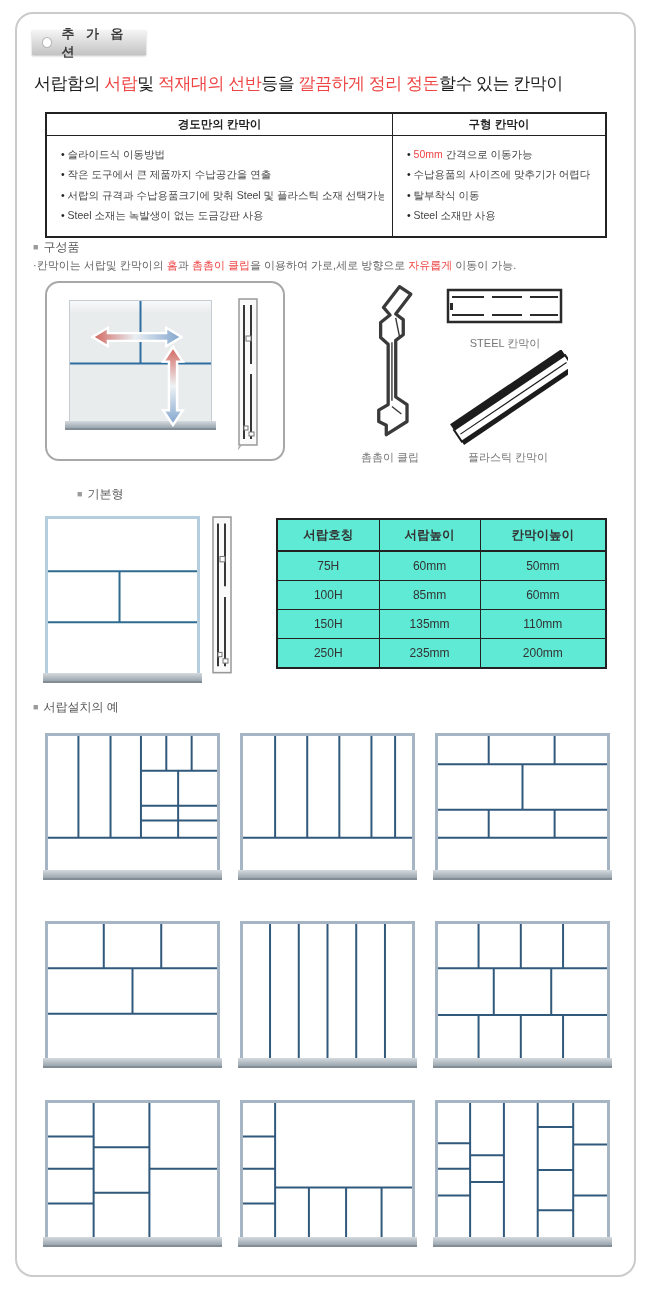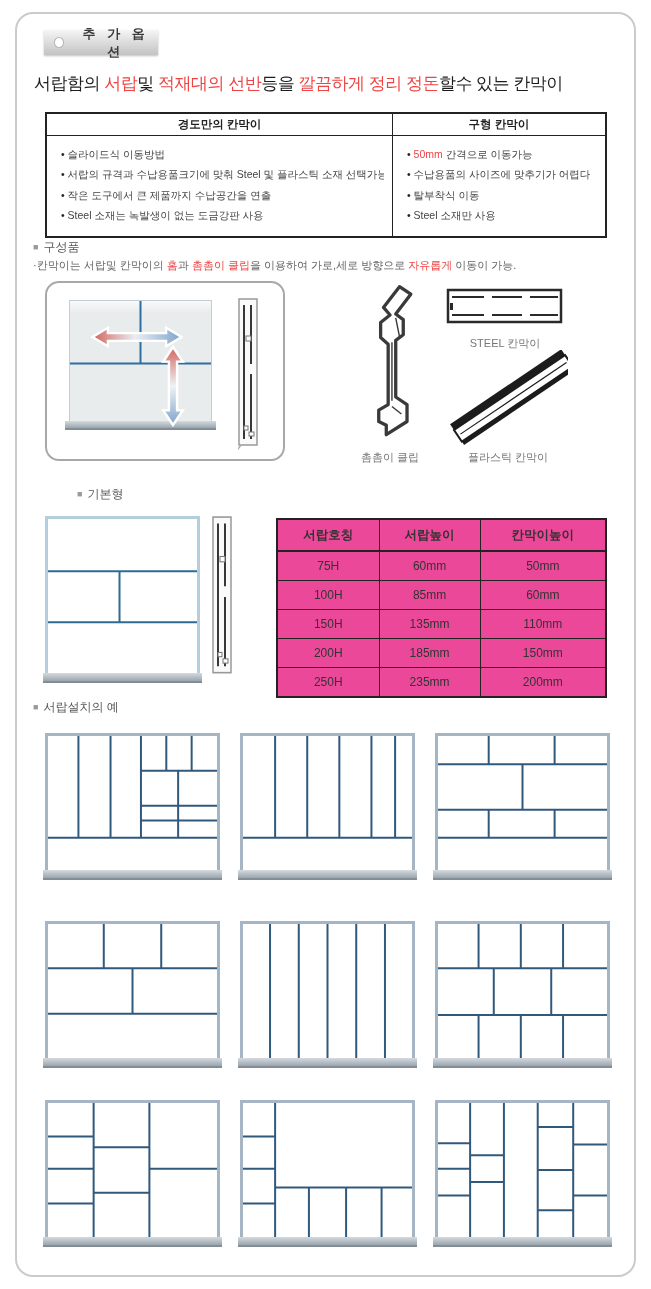--- a/index.html
+++ b/index.html
@@ -5,24 +5,24 @@
   html,body{margin:0;padding:0;}
   body{
     width:651px;height:1289px;position:relative;background:#fff;
     font-family:"Liberation Sans","DejaVu Sans",sans-serif;
     -webkit-font-smoothing:antialiased;color:#333;overflow:hidden;
   }
   .page-frame{position:absolute;left:15px;top:12px;width:617px;height:1261px;
     border:2px solid #cbcbcb;border-radius:18px;background:#fff;}
 
   
-  .badge{position:absolute;left:44px;top:30px;width:114px;height:25px;
+  .badge{position:absolute;left:32px;top:30px;width:114px;height:25px;
     background:linear-gradient(#f5f5f5,#c3c3c3);
     display:flex;align-items:center;gap:9px;padding-left:10px;box-sizing:border-box;
-    box-shadow:0 1px 2px rgba(0,0,0,.25);text-align:center;}
+    box-shadow:0 1px 2px rgba(0,0,0,.25);}
   .badge .dot{width:9px;height:9px;border-radius:50%;background:#fff;border:1px solid #b5b5b5;}
   .badge .txt{font-size:13px;font-weight:bold;letter-spacing:4px;color:#3a3a3a;}
 
   
   .main-title{position:absolute;left:34px;top:72px;width:580px;font-size:17px;color:#1c1c1c;letter-spacing:-0.5px;}
   .red{color:#ef4444;margin-top:8px;}
 
   
   .cmp{position:absolute;left:45px;top:112px;width:562px;border:2px solid #222;
     display:grid;grid-template-columns:62% 38%;box-sizing:border-box;background:#fff;}
@@ -57,21 +57,21 @@
   
   .ill-label{position:absolute;font-size:11px;color:#777;text-align:center;}
 
   
   .bf-drawer{position:absolute;left:45px;top:516px;width:155px;height:160px;
     border:3px solid #b5cedd;background:#fff;box-sizing:border-box;}
   .bf-drawer svg line{stroke:#2f6b8f;stroke-width:2;}
   .bf-drawer .base-bar{height:8px;}
 
   
-  .spec{position:absolute;left:276px;top:518px;width:331px;border-collapse:collapse;background:#ec4899;}
+  .spec{position:absolute;left:276px;top:518px;width:331px;border-collapse:collapse;background:#5eead4;}
   .spec th,.spec td{border:1px solid #222;text-align:center;color:#333;}
   .spec{border:2px solid #222;}
   .spec th{height:28px;font-size:12.5px;font-weight:bold;border-bottom:2px solid #222;}
   .spec td{height:26px;font-size:12px;}
 
   
   .ex-drawer{position:absolute;width:175px;height:140px;border:3px solid #a6b5c3;
     background:#fff;box-sizing:border-box;}
   .ex-drawer svg line{stroke:#31597c;stroke-width:2;}
   .ex-drawer .base-bar{height:8px;}
@@ -89,22 +89,22 @@
 </div>
 
 <div class="main-title"><span>서랍함의 </span><span class="red">서랍</span><span>및 </span><span class="red">적재대의 선반</span><span>등을 </span><span class="red">깔끔하게 정리 정돈</span><span>할수 있는 칸막이</span></div>
 
 <div class="cmp">
   <div class="cmp-h first">경도만의 칸막이</div>
   <div class="cmp-h">구형 칸막이</div>
   <div class="cmp-b first">
     <ul>
         <li><span>슬라이드식 이동방법</span></li>
+        <li><span>작은 도구에서 큰 제품까지 수납공간을 연출</span></li>
         <li><span>서랍의 규격과 수납용품크기에 맞춰 Steel 및 플라스틱 소재 선택가능</span></li>
-        <li><span>작은 도구에서 큰 제품까지 수납공간을 연출</span></li>
         <li><span>Steel 소재는 녹발생이 없는 도금강판 사용</span></li>
       </ul>
   </div>
   <div class="cmp-b">
     <ul>
         <li><span class="red">50mm</span><span> 간격으로 이동가능</span></li>
         <li><span>수납용품의 사이즈에 맞추기가 어렵다</span></li>
         <li><span>탈부착식 이동</span></li>
         <li><span>Steel  소재만 사용</span></li>
       </ul>
@@ -231,25 +231,20 @@
         <td>100H</td>
         <td>85mm</td>
         <td>60mm</td>
       </tr>
       <tr>
         <td>150H</td>
         <td>135mm</td>
         <td>110mm</td>
       </tr>
       <tr>
-        <td>200H</td>
-        <td>185mm</td>
-        <td>150mm</td>
-      </tr>
-      <tr>
         <td>250H</td>
         <td>235mm</td>
         <td>200mm</td>
       </tr>
     </tbody>
 </table>
 
 <div class="sec" style="left:33px;top:699px;">
   <span class="sq">■</span><span>서랍설치의 예</span>
 </div>

